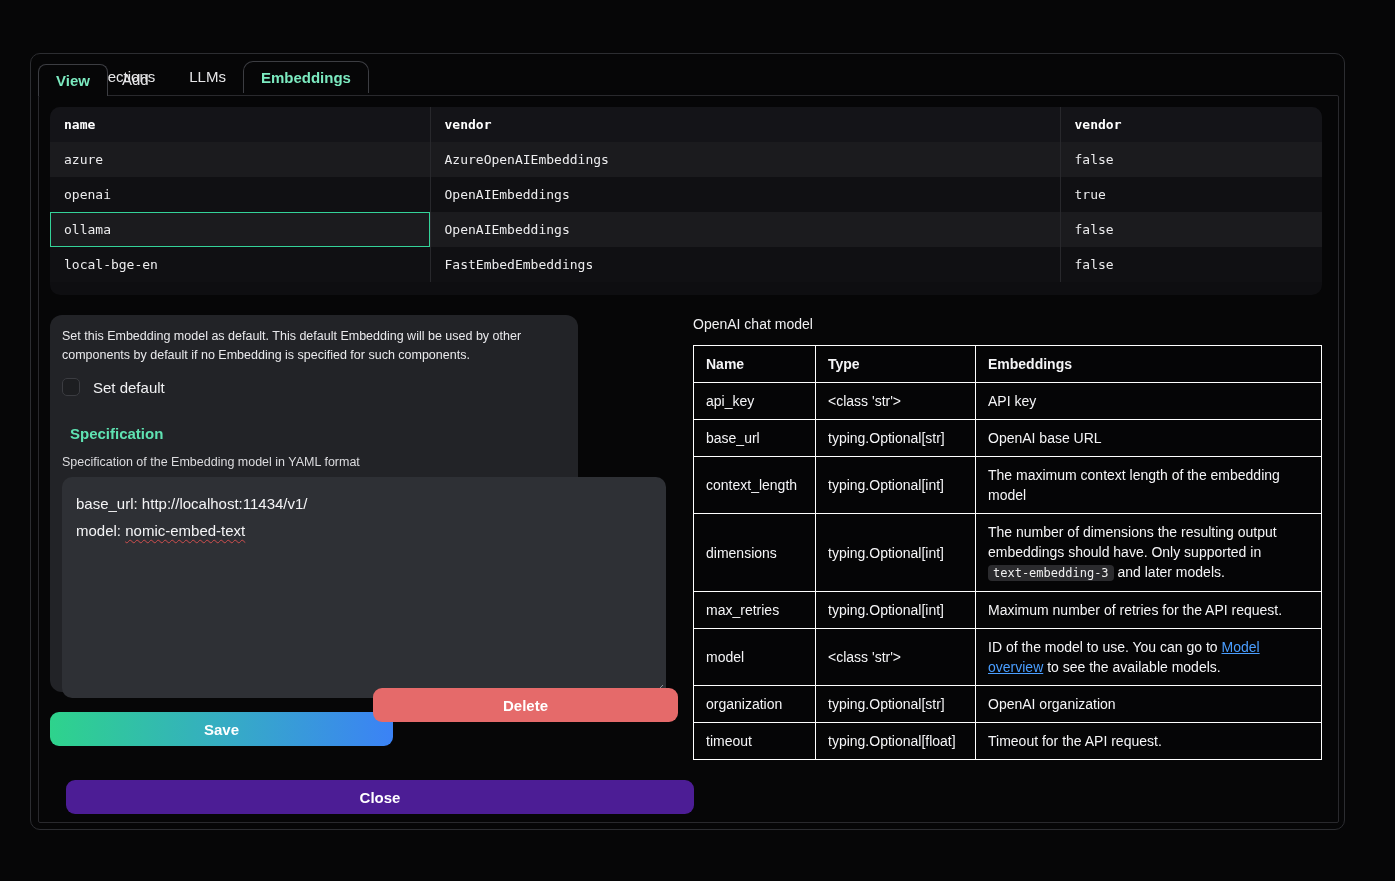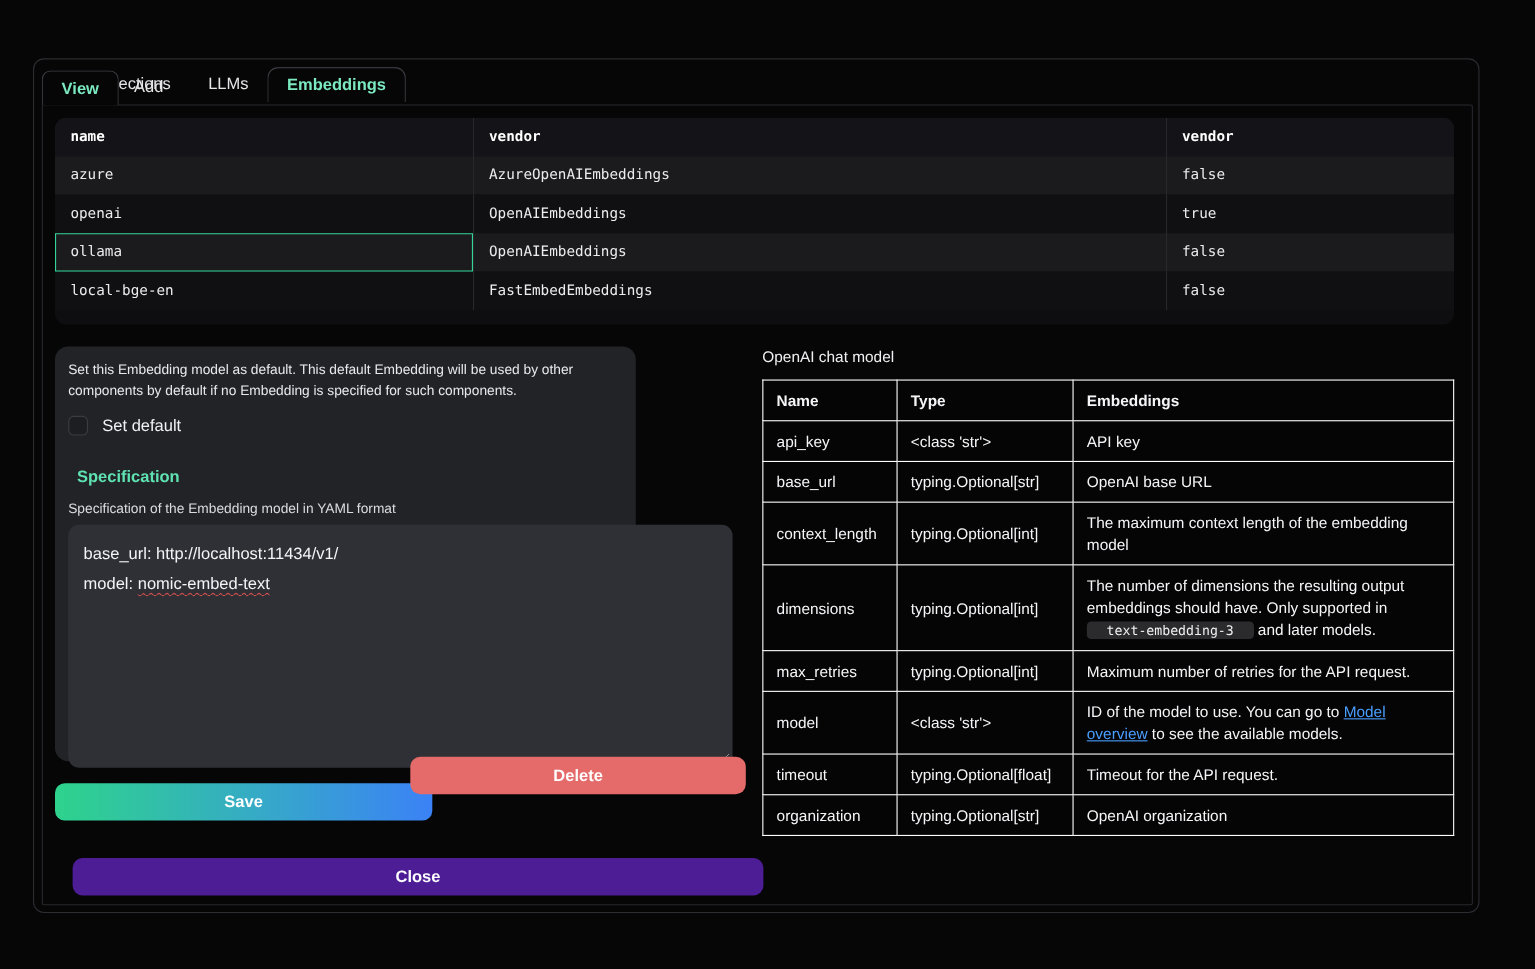--- a/index.html
+++ b/index.html
@@ -81,21 +81,21 @@
   .detail-title { position:absolute; left:654px; top:220px; font-size:14px; color:#f0f0f2; }
   .detail-table { position:absolute; left:654px; top:249px; width:629px;
               border-collapse:collapse; font-size:14px; color:#f5f5f7;
               background:#050506; }
   .detail-table col.d-name { width:122px; }
   .detail-table col.d-type { width:160px; }
   .detail-table th, .detail-table td { border:1.5px solid #ffffff; text-align:left;
               padding:8px 12px; line-height:20px; vertical-align:middle; }
   .detail-table th { font-weight:700; }
   .code-chip { font-family:"DejaVu Sans Mono", monospace; font-size:12px;
-              background:#2b2b2e; color:#f0f0f0; padding:1px 18px; border-radius:4px;
+              background:#2b2b2e; color:#f0f0f0; padding:1px 5px; border-radius:4px;
               white-space:nowrap; }
   .desc-link { color:#4a9eff; text-decoration:underline; cursor:pointer; }
 </style>
 </head>
 <body>
 
 <div class="main-tabs">
   <div class="main-tab">Index Collections</div>
   <div class="main-tab">LLMs</div>
   <div class="main-tab active">Embeddings</div>
@@ -207,26 +207,26 @@
           <td>max_retries</td>
           <td>typing.Optional[int]</td>
           <td>Maximum number of retries for the API request.</td>
         </tr>
         <tr>
           <td>model</td>
           <td>&lt;class 'str'&gt;</td>
           <td><span>ID of the model to use. You can go to </span><span class="desc-link">Model overview</span><span> to see the available models.</span></td>
         </tr>
         <tr>
+          <td>organization</td>
+          <td>typing.Optional[str]</td>
+          <td>OpenAI organization</td>
+        </tr>
+        <tr>
           <td>timeout</td>
           <td>typing.Optional[float]</td>
           <td>Timeout for the API request.</td>
         </tr>
-        <tr>
-          <td>organization</td>
-          <td>typing.Optional[str]</td>
-          <td>OpenAI organization</td>
-        </tr>
       </tbody>
     </table>
 
   </div>
 </div>
 
 </body></html>

